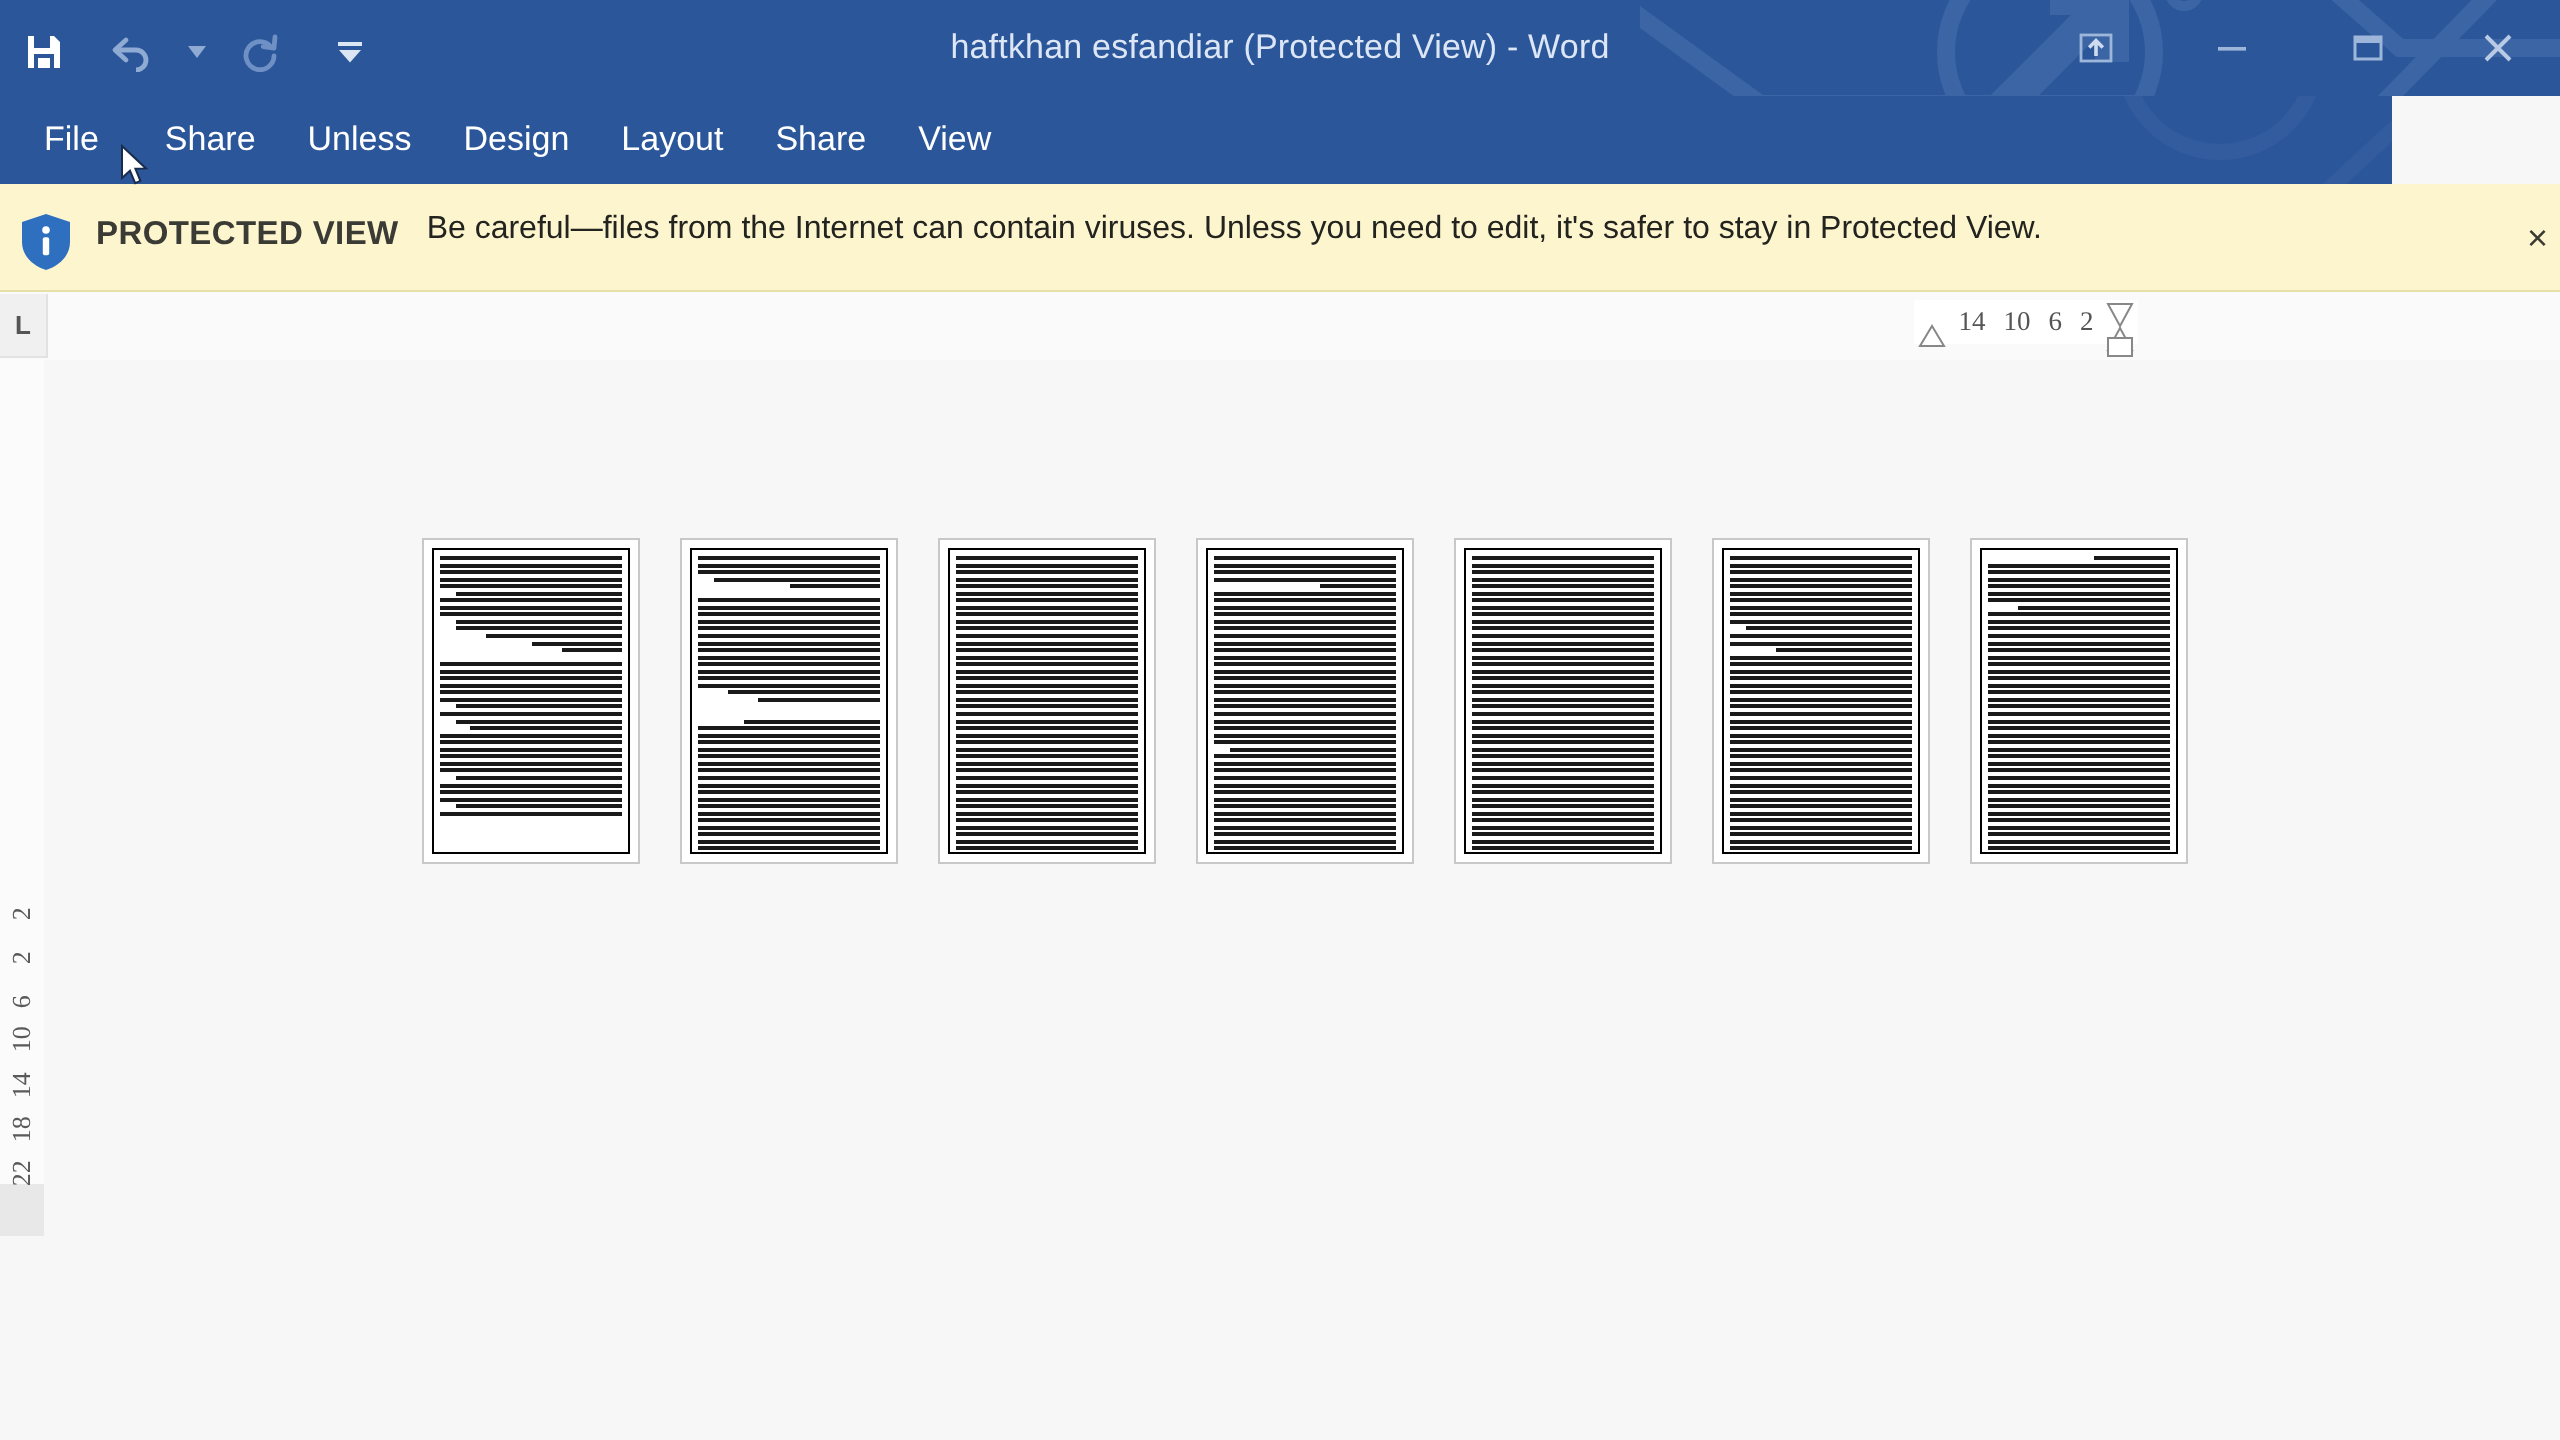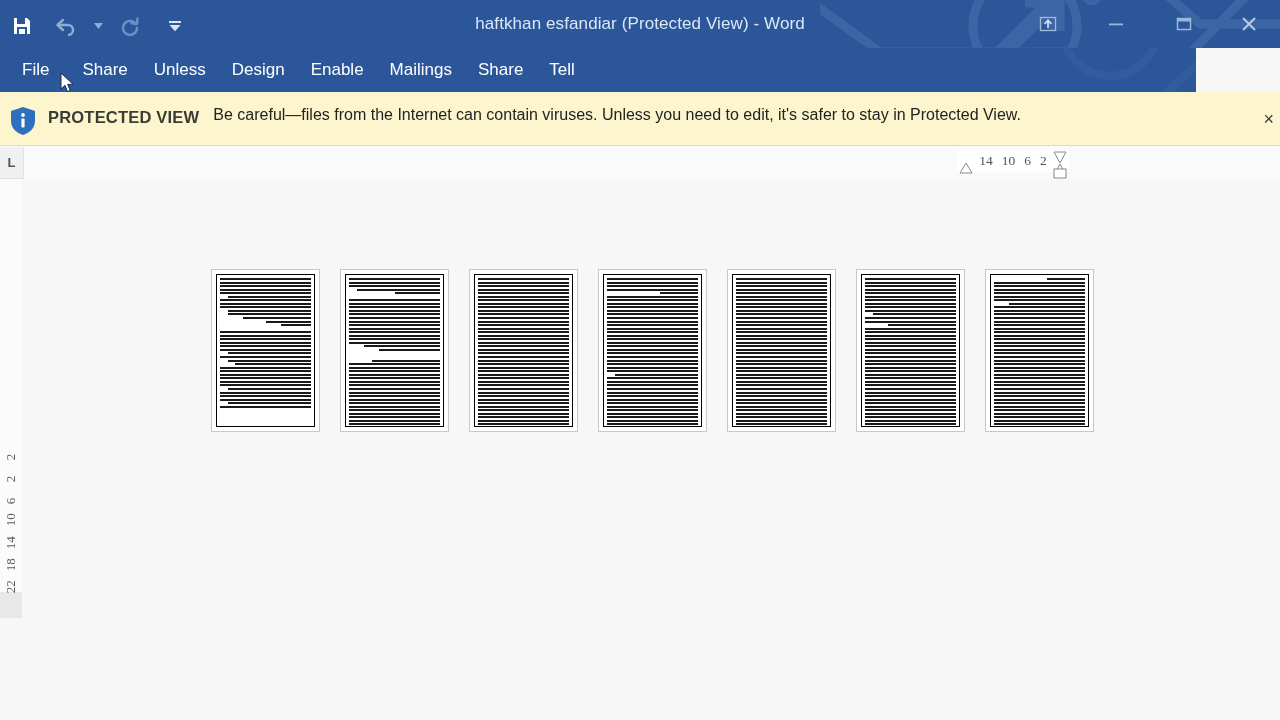--- a/index.html
+++ b/index.html
@@ -221,24 +221,23 @@
         <path d="M210 10 L285 10 L340 58"></path>
         <path d="M170 120 L250 46"></path>
       </g>
     </svg>
 
     <div class="tabs">
       <div class="tab first">File</div>
       <div class="tab">Share</div>
       <div class="tab">Unless</div>
       <div class="tab">Design</div>
-      <div class="tab">Enable</div>
-      <div class="tab">Mailings</div>
+      <div class="tab">Layout</div>
       <div class="tab">Share</div>
-      <div class="tab">Tell</div>
+      <div class="tab">View</div>
     </div>
 
 
   </div>
 
   <svg class="cursor" viewBox="0 0 16 22">
     <path d="M1 1 L1 17 L5 13.4 L7.6 19.6 L10.2 18.4 L7.7 12.4 L13 12.2 Z" fill="#ffffff" stroke="#1a2c4d" stroke-width="1"></path>
   </svg>
 
   <div class="pvbar">

